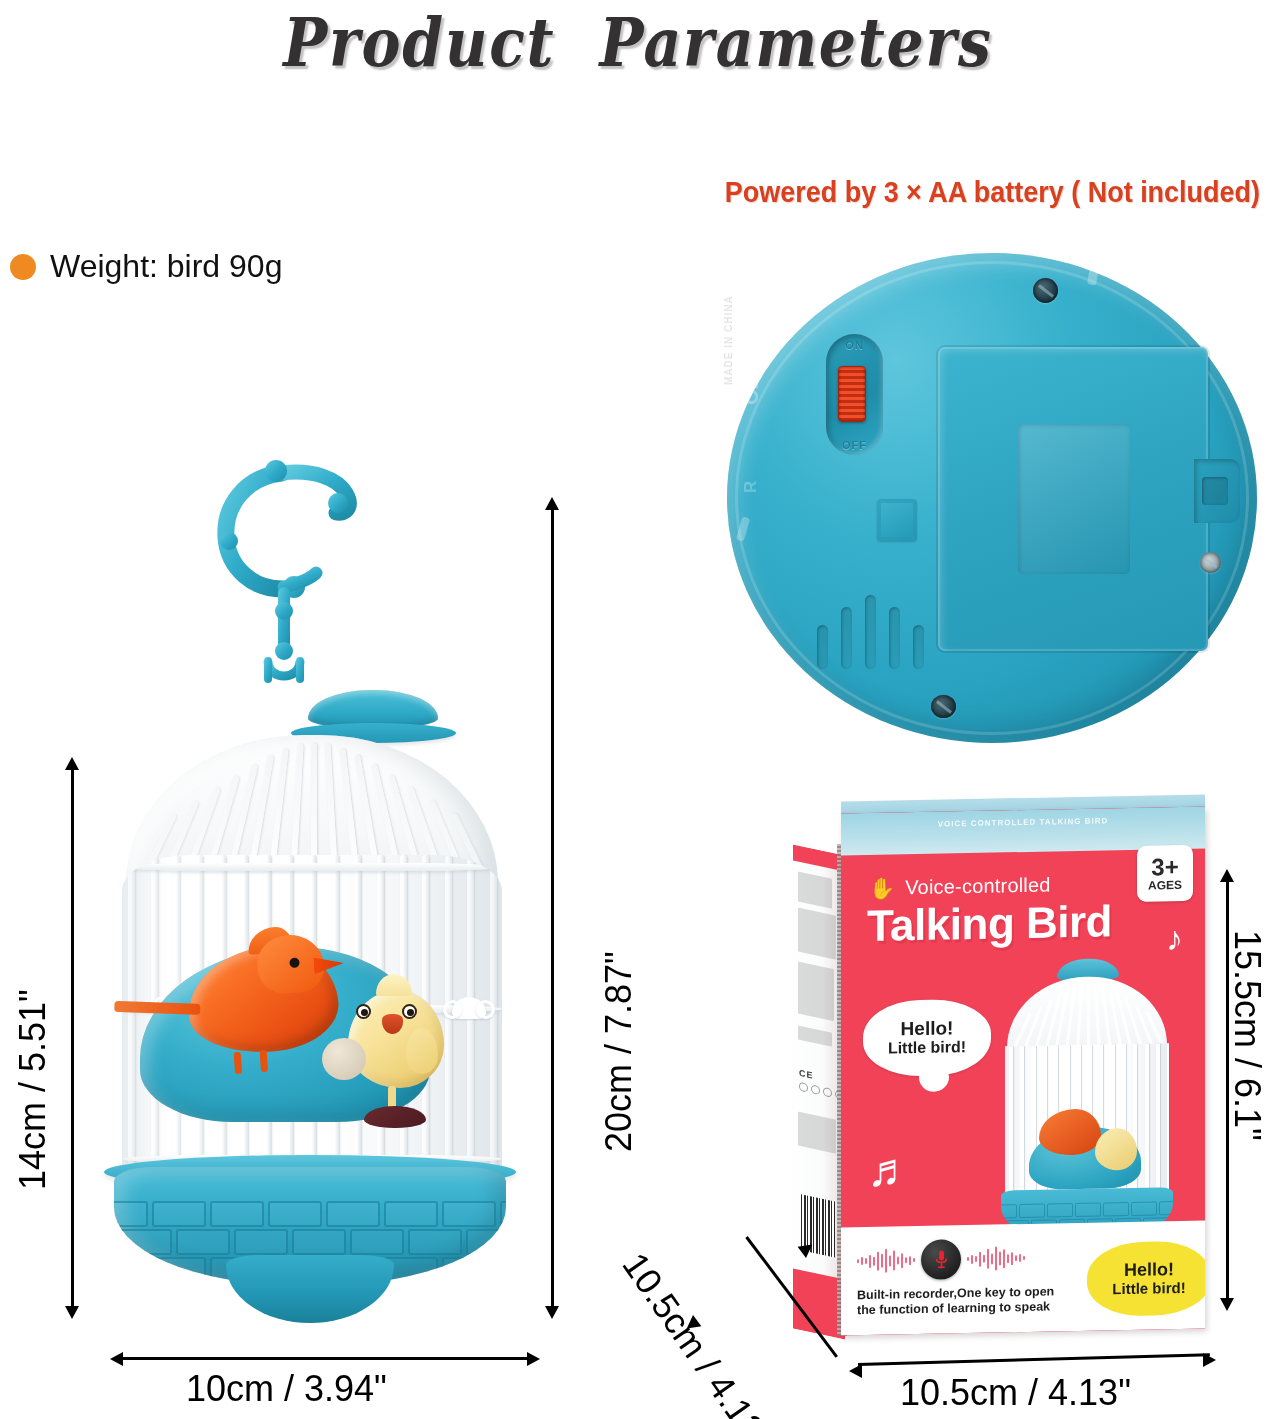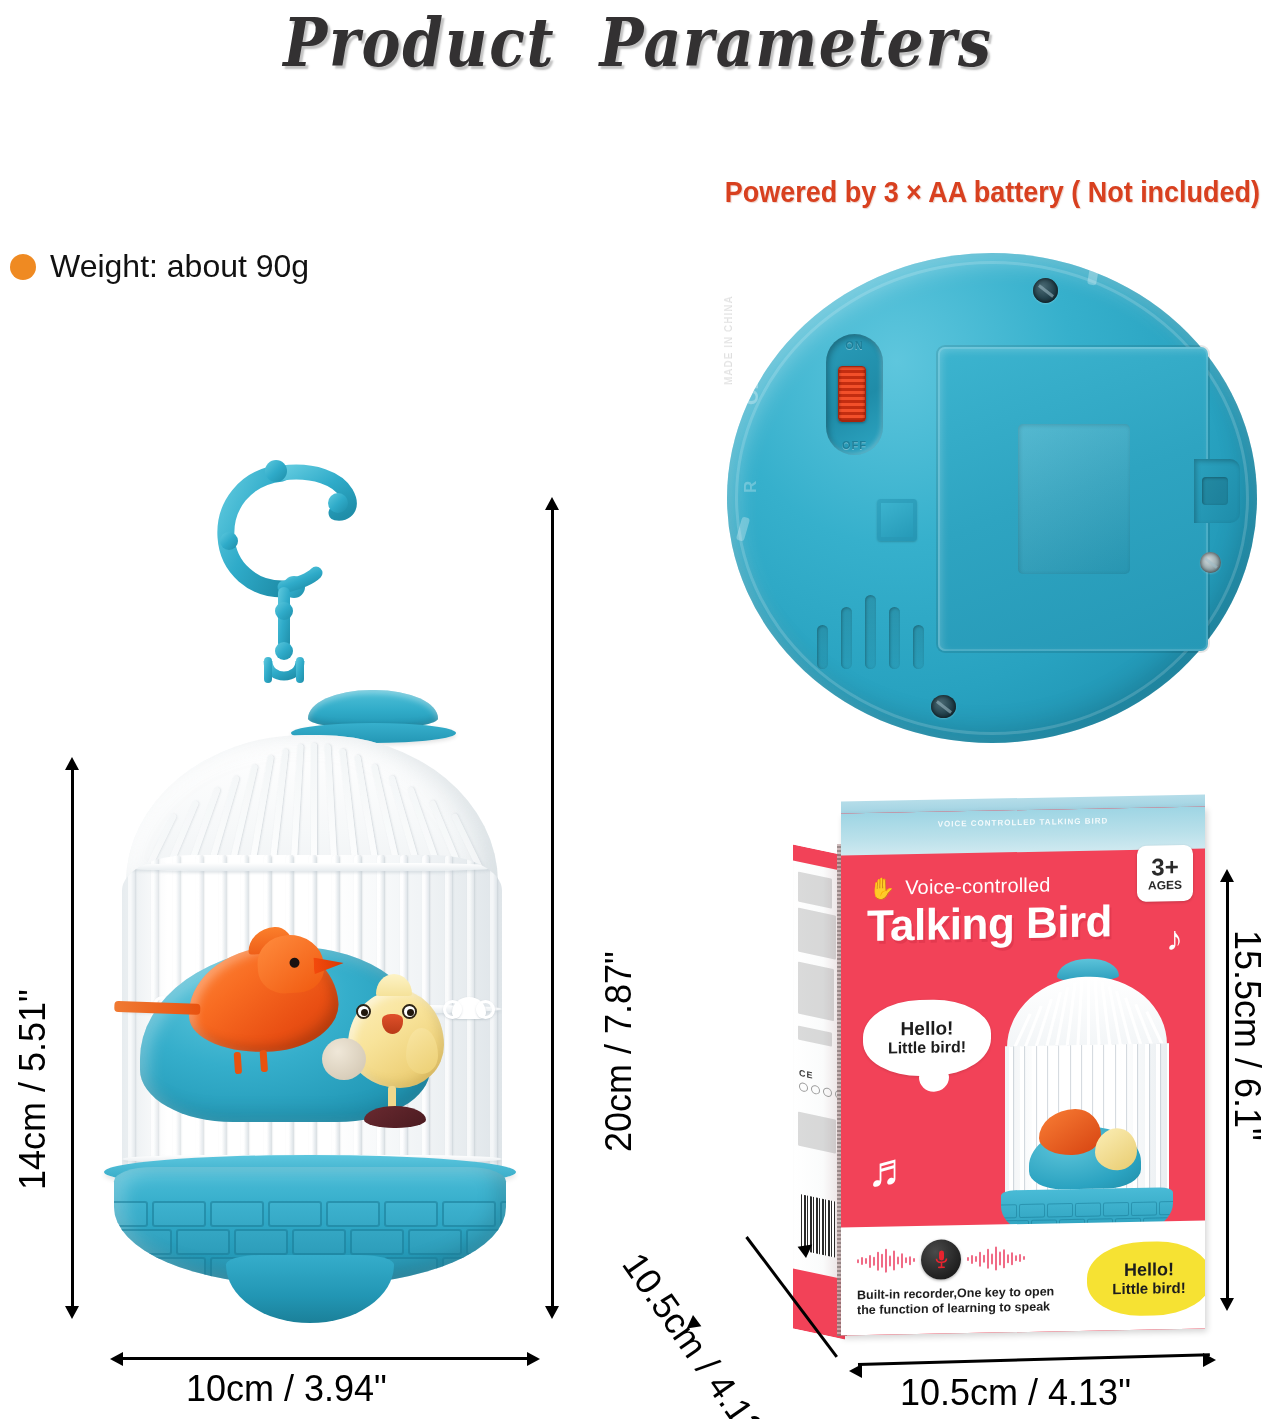--- a/index.html
+++ b/index.html
@@ -566,21 +566,21 @@
 <body>
 
 <div id="page">
 
   <div class="title">Product  Parameters</div>
 
   <div class="battery-note">Powered by 3 × AA battery ( Not included)</div>
 
   <div class="weight-row">
     <span class="bullet-dot"></span>
-    <span class="weight-text">Weight: about 90g</span>
+    <span class="weight-text">Weight: bird 90g</span>
   </div>
 
   <div class="base-photo">
     <div class="base-disc"></div>
     <div class="disc-rim"></div>
     <div class="nub n1"></div>
     <div class="nub n2"></div>
     <div class="nub n3"></div>
 
     <div class="screw s-top"></div>

